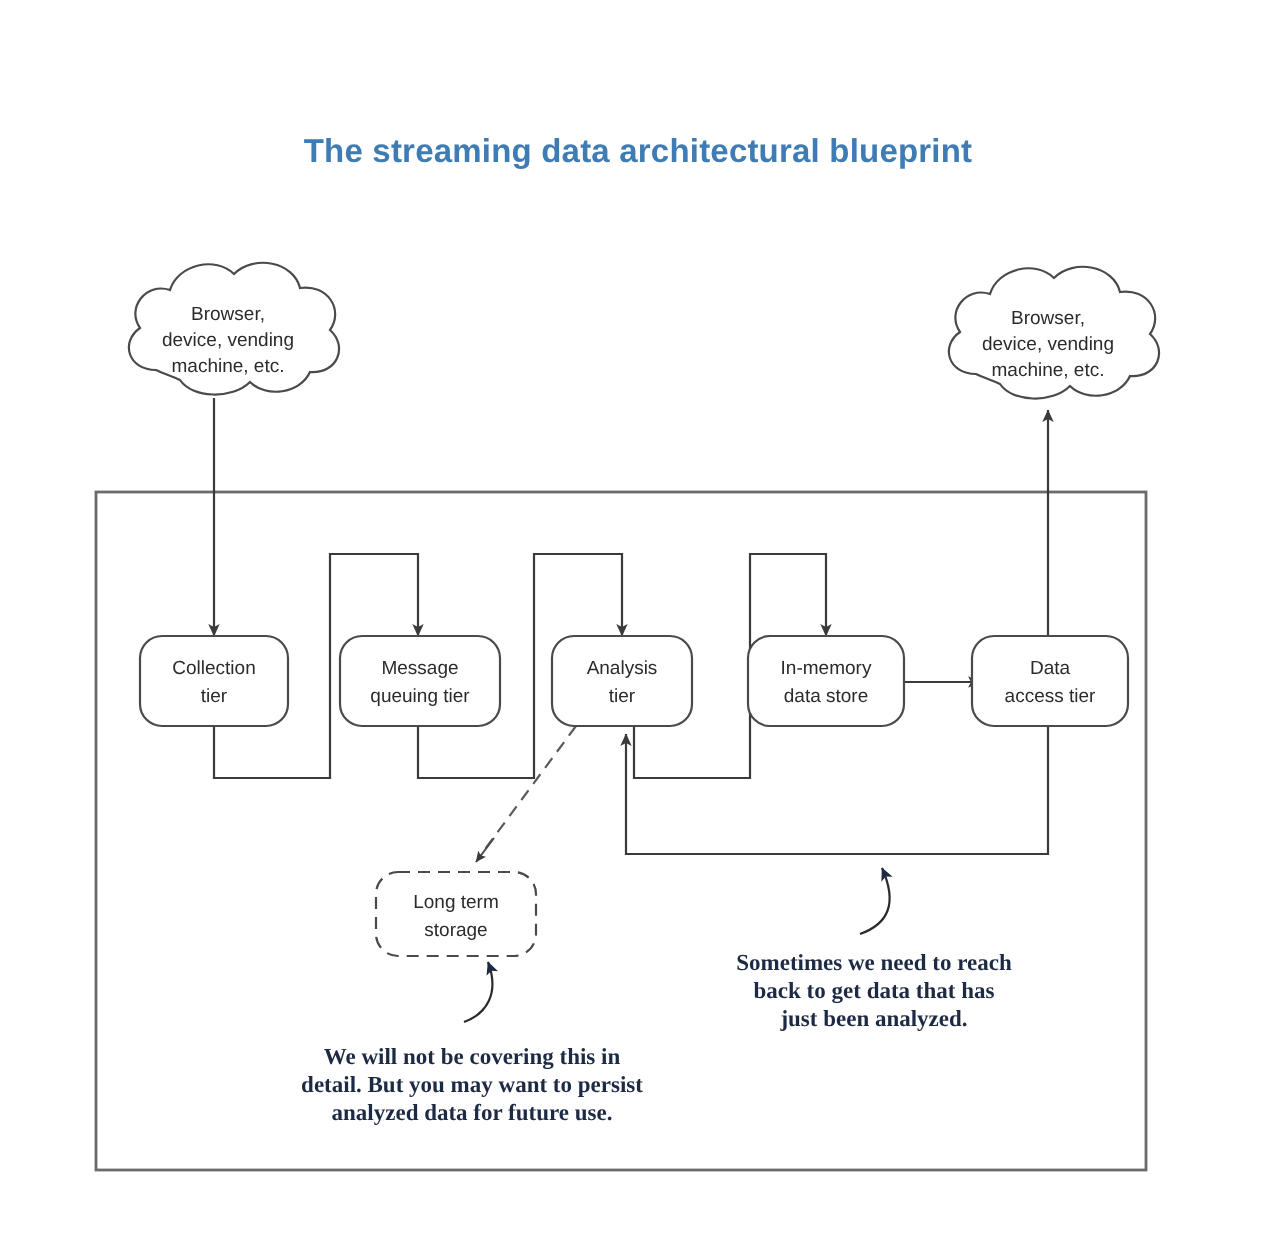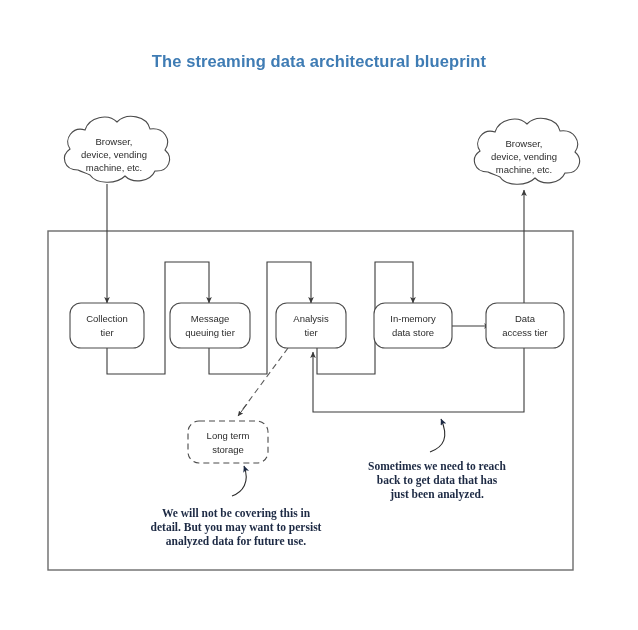--- a/index.html
+++ b/index.html
@@ -11,20 +11,21 @@
     width: 638px;
     height: 630px;
     font-family: "Liberation Sans", sans-serif;
     position: relative;
     overflow: hidden;
   }
   #page {
     position: relative;
     width: 638px;
     height: 468px;
+    margin-top: 15px;
   }
   #diagram-title {
     position: absolute;
     top: 52px;
     left: 0;
     width: 638px;
     text-align: center;
     font-size: 16.5px;
     font-weight: bold;
     color: #3f7cb4;

